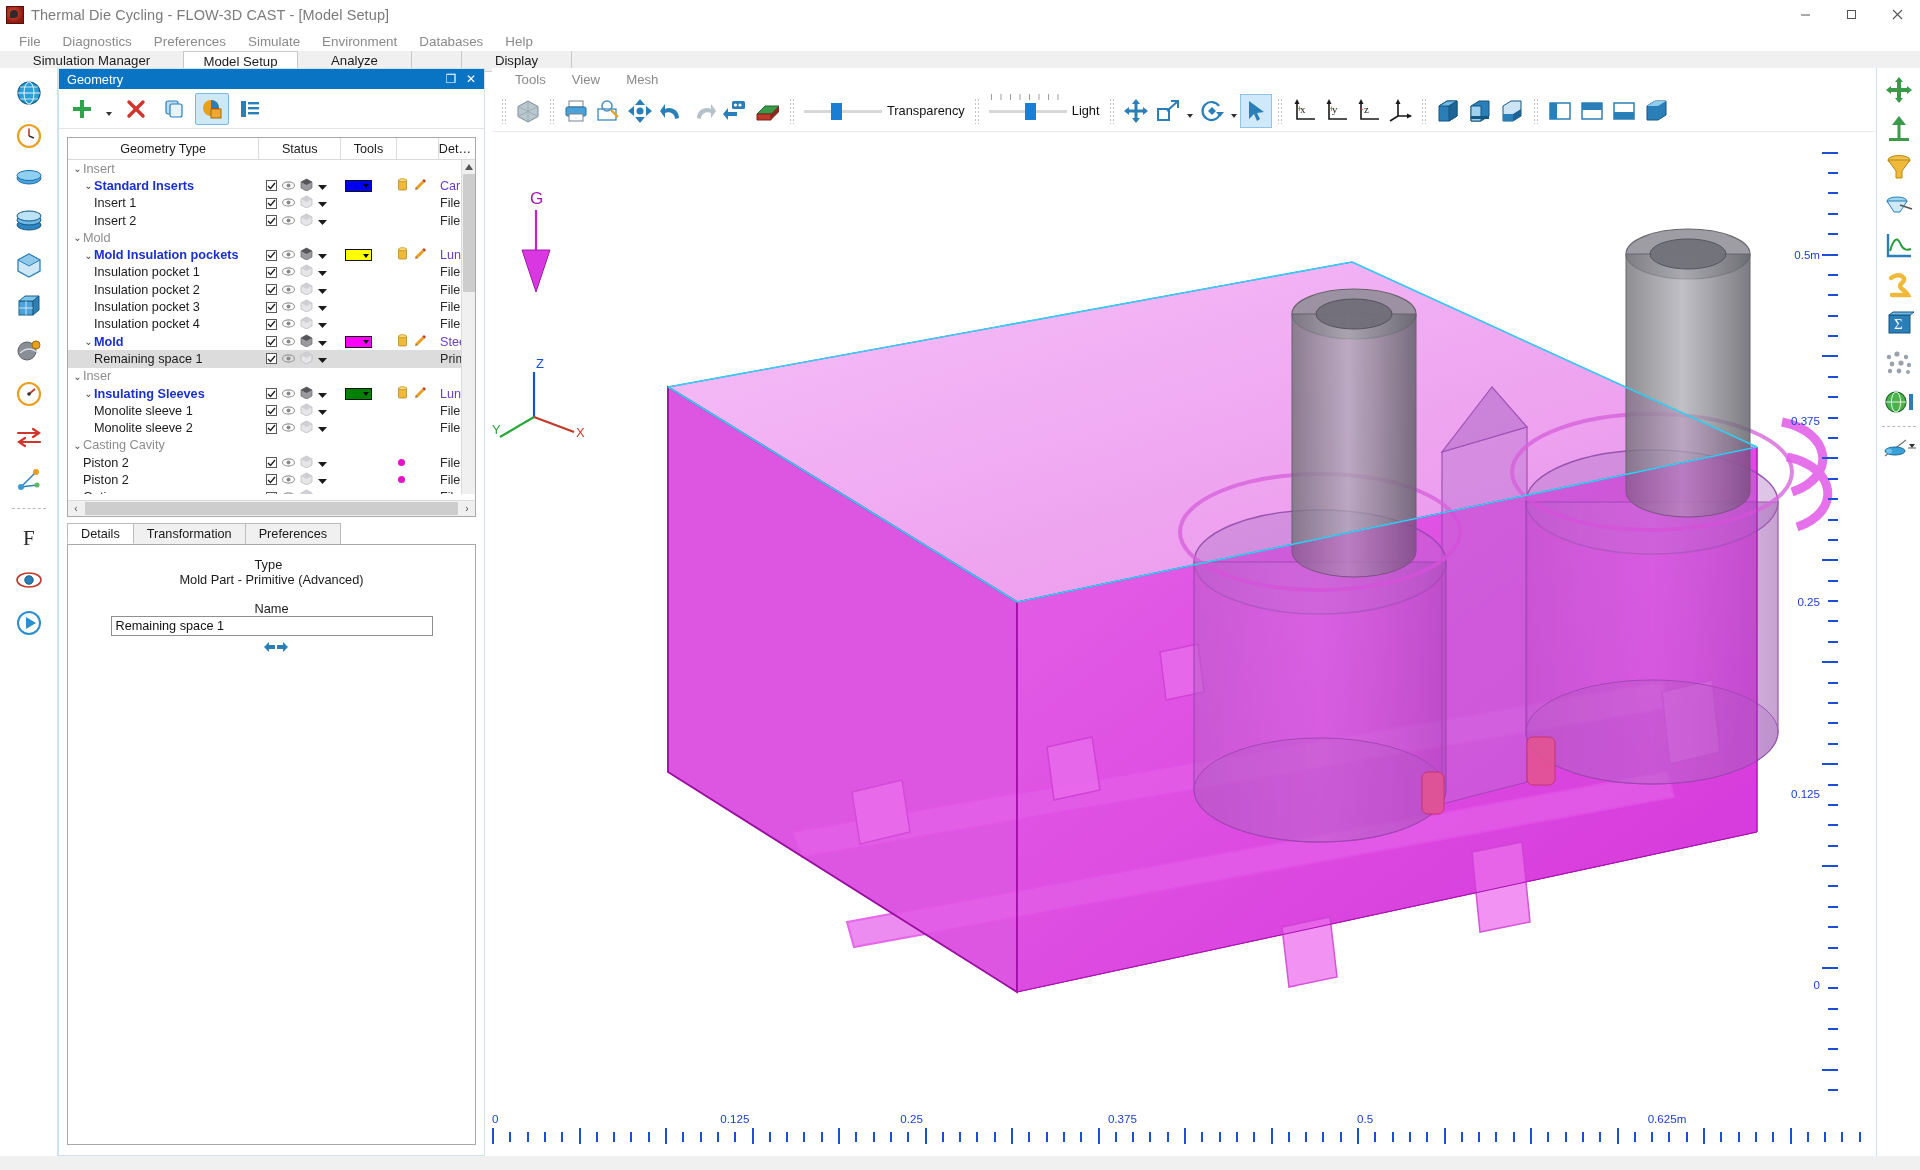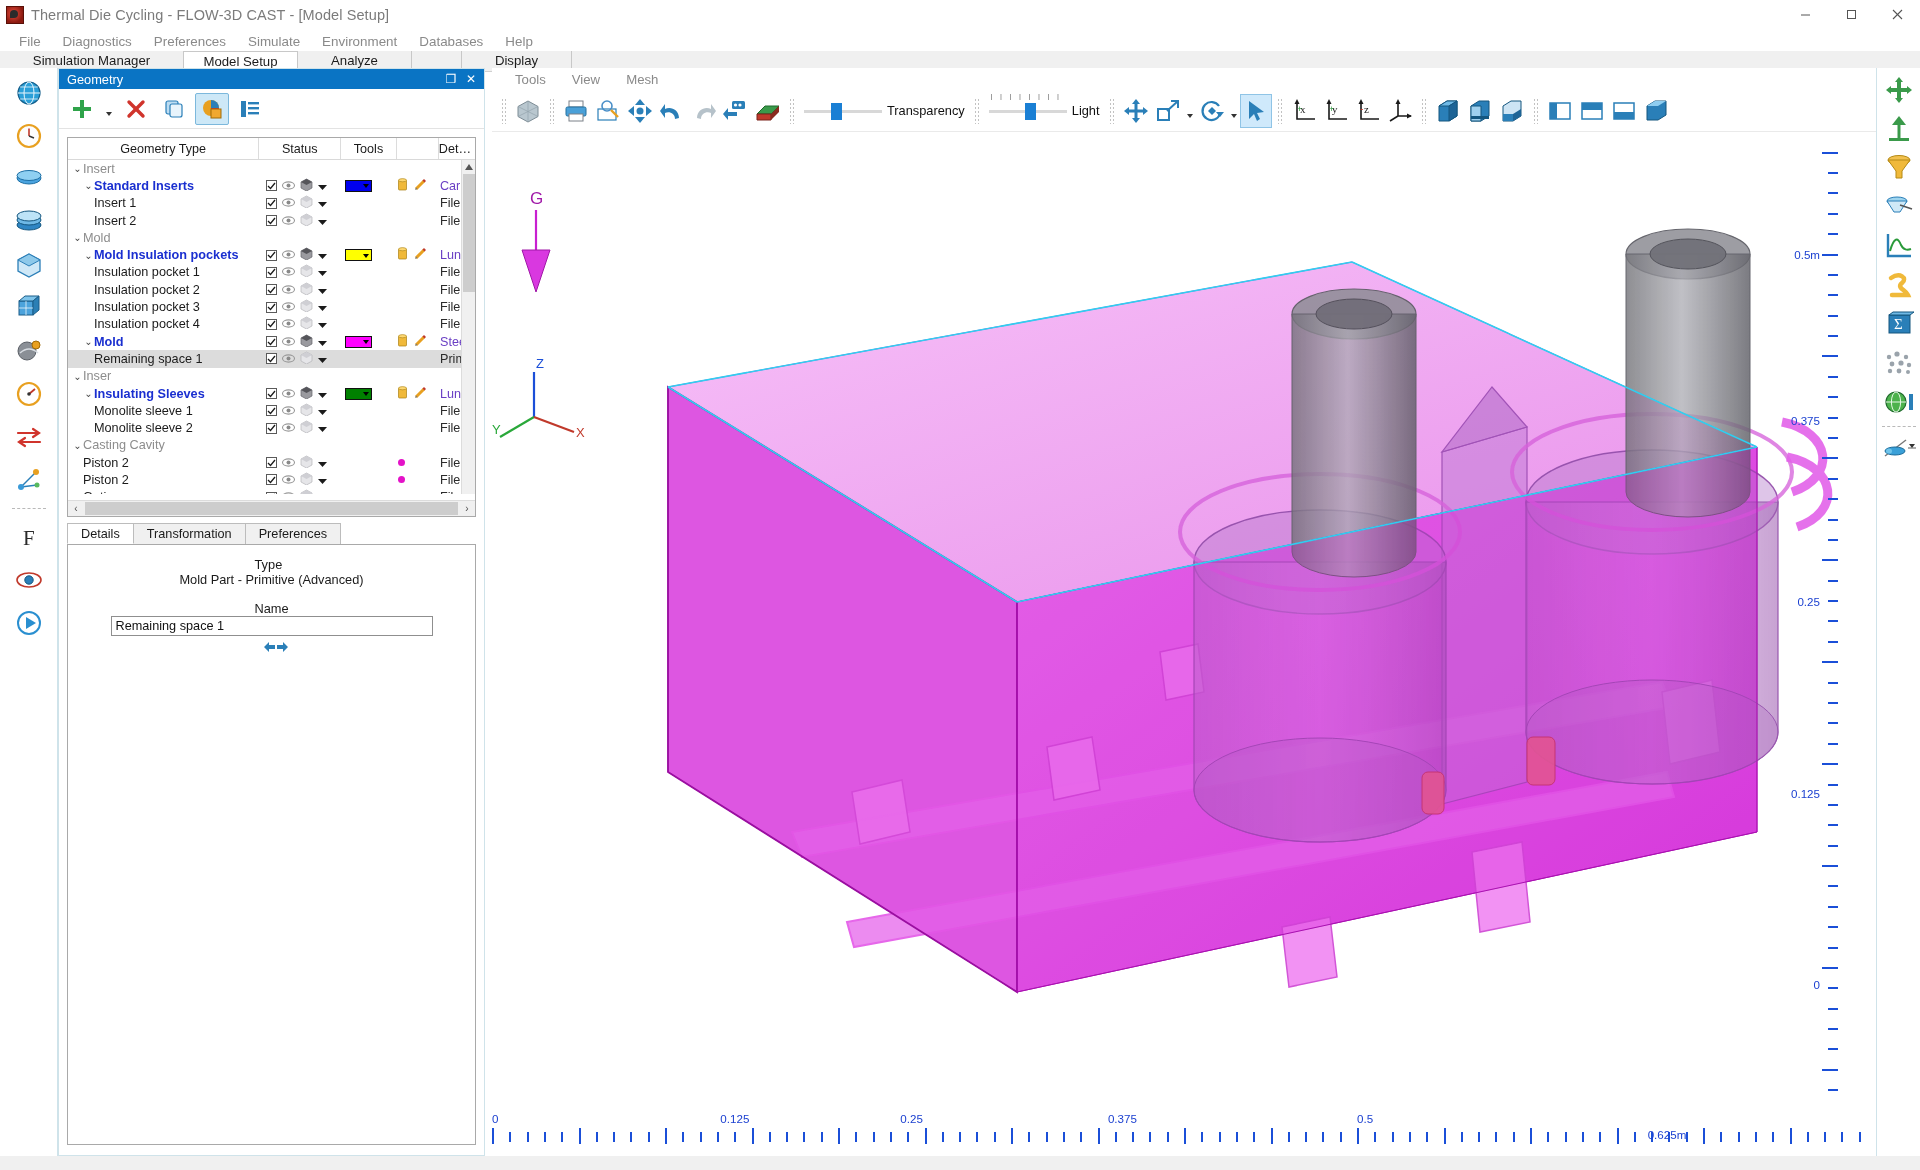--- a/index.html
+++ b/index.html
@@ -1338,21 +1338,21 @@
           <div class="rtick" style="left:95%;top:20px;width:2px;height:10px;"></div>
           <div class="rtick" style="left:96.25%;top:20px;width:2px;height:10px;"></div>
           <div class="rtick" style="left:97.5%;top:20px;width:2px;height:10px;"></div>
           <div class="rtick" style="left:98.75%;top:20px;width:2px;height:10px;"></div>
           <div class="rtick" style="left:100%;top:16px;width:2px;height:16px;"></div>
           <div class="rlbl" style="left:0%;top:0px;">0</div>
           <div class="rlbl" style="left:16.5%;top:0px;">0.125</div>
           <div class="rlbl" style="left:29.5%;top:0px;">0.25</div>
           <div class="rlbl" style="left:44.5%;top:0px;">0.375</div>
           <div class="rlbl" style="left:62.5%;top:0px;">0.5</div>
-          <div class="rlbl" style="left:83.5%;top:16px;">0.625m</div>
+          <div class="rlbl" style="left:83.5%;top:0px;">0.625m</div>
         </div>
       
       <div class="ruler-r" id="ruler-right">
           <div class="rtick" style="top:2%;right:22px;height:2px;width:16px;"></div>
           <div class="rtick" style="top:4.08%;right:22px;height:2px;width:10px;"></div>
           <div class="rtick" style="top:6.16%;right:22px;height:2px;width:10px;"></div>
           <div class="rtick" style="top:8.24%;right:22px;height:2px;width:10px;"></div>
           <div class="rtick" style="top:10.32%;right:22px;height:2px;width:10px;"></div>
           <div class="rtick" style="top:12.4%;right:22px;height:2px;width:16px;"></div>
           <div class="rtick" style="top:14.48%;right:22px;height:2px;width:10px;"></div>

